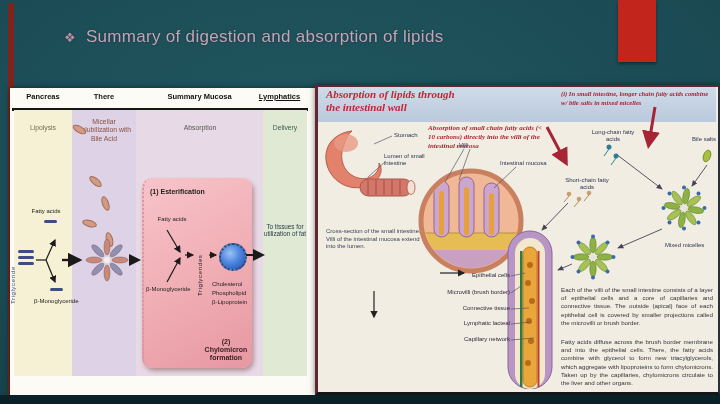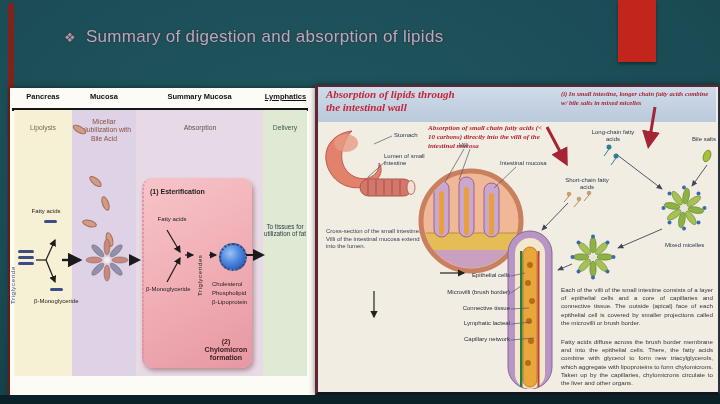--- a/index.html
+++ b/index.html
@@ -52,23 +52,23 @@
 
   <div class="abs edge-bar"></div>
   <div class="abs accent-rect"></div>
   <div class="abs title-row">
     <span class="title-bullet">❖</span><span>Summary of digestion and absorption of lipids</span>
   </div>
 
   <div class="abs lpanel">
 
     <div class="abs lp-head c" style="left:4px;width:58px;">Pancreas</div>
-    <div class="abs lp-head c" style="left:62px;width:64px;">Mucosa</div>
+    <div class="abs lp-head c" style="left:62px;width:64px;">There</div>
     <div class="abs lp-head c" style="left:126px;width:127px;">Summary Mucosa</div>
-    <div class="abs lp-head c" style="left:253px;width:45px;text-decoration:underline;">Lymphatics</div>
+    <div class="abs lp-head c" style="left:247px;width:45px;text-decoration:underline;">Lymphatics</div>
     <div class="abs lp-headline"></div>
     <div class="abs lp-tick" style="left:62px;"></div>
     <div class="abs lp-tick" style="left:126px;"></div>
     <div class="abs lp-tick" style="left:253px;"></div>
 
     <div class="abs col" style="left:4px;width:58px;background:#f6f0d5;"></div>
     <div class="abs col" style="left:62px;width:64px;background:#ded2e6;"></div>
     <div class="abs col" style="left:126px;width:127px;background:#e7d9e5;"></div>
     <div class="abs col" style="left:253px;width:44px;background:#dfe9d3;"></div>
 

